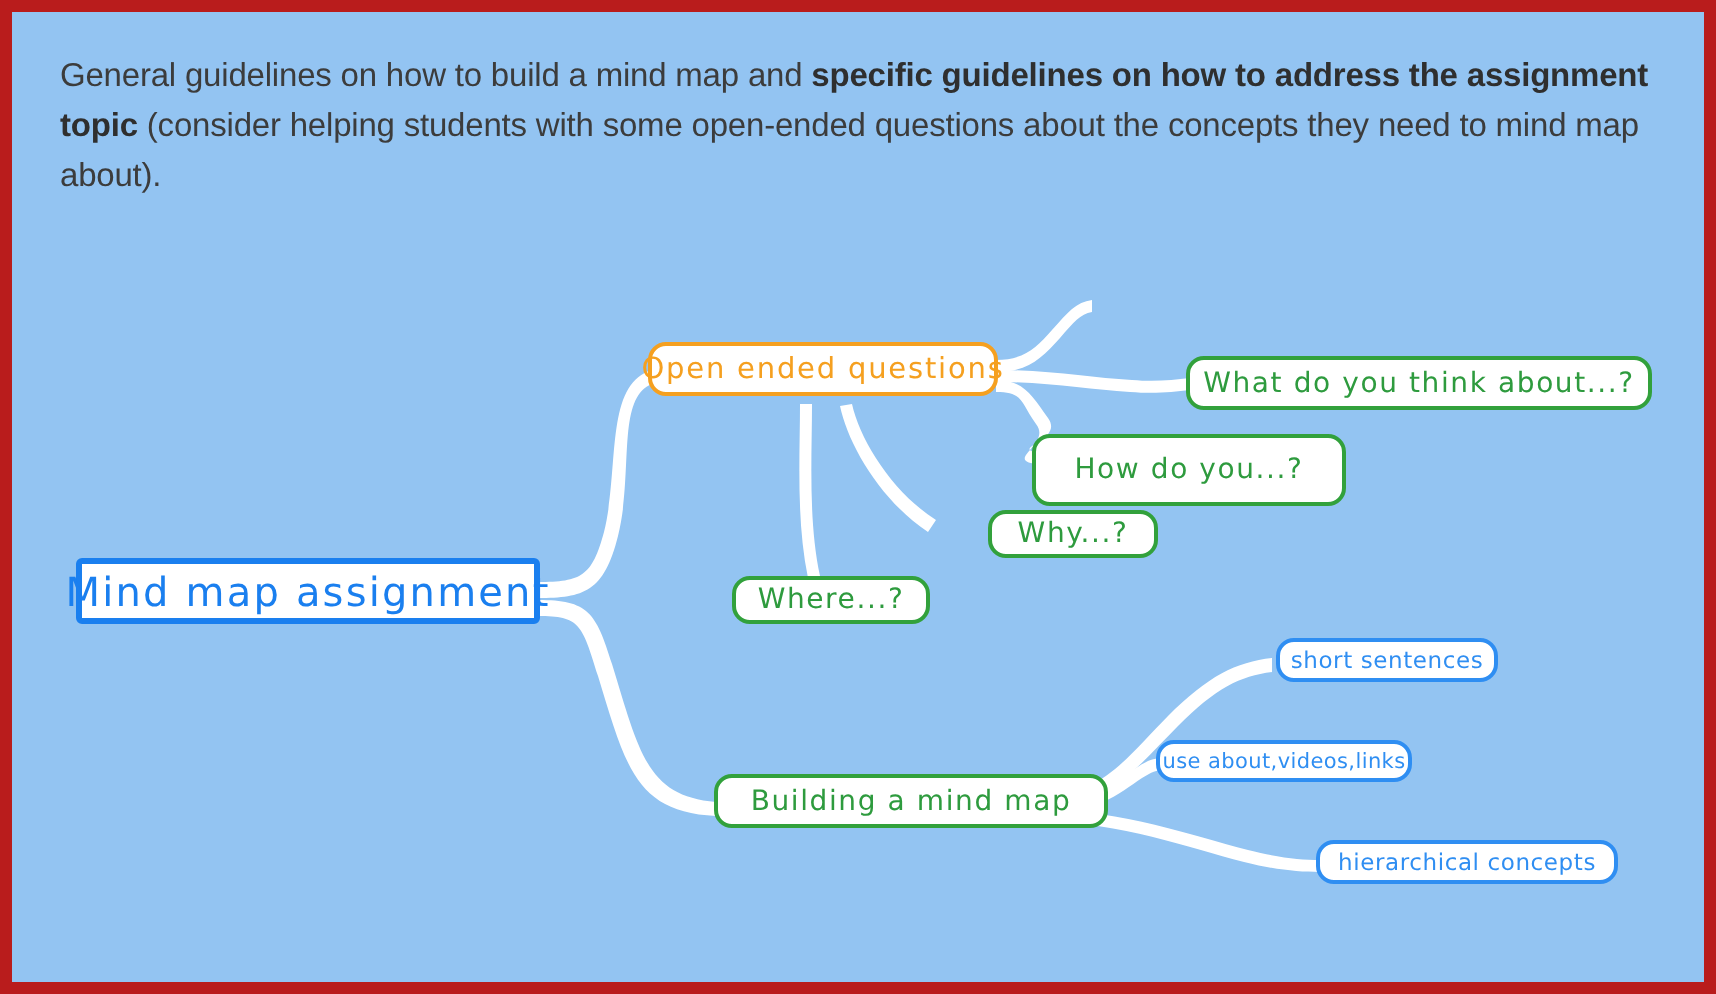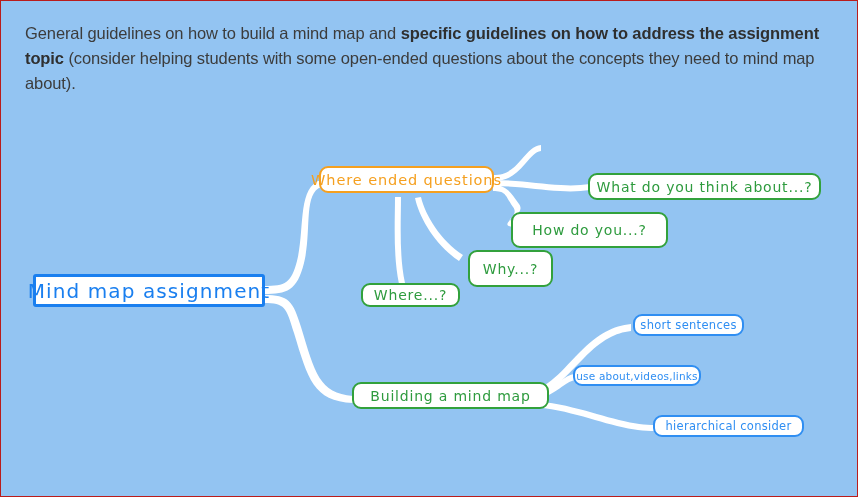--- a/index.html
+++ b/index.html
@@ -9,21 +9,21 @@
   }
   body {
     font-family: "Liberation Sans", sans-serif;
   }
   .slide {
     position: relative;
     width: 858px;
     height: 497px;
     box-sizing: border-box;
     background: #93c4f2;
-    border: 1px solid #b91c1c;
+    border: 6px solid #b91c1c;
     overflow: hidden;
   }
   .header-text {
     position: absolute;
     left: 24px;
     top: 20px;
     width: 800px;
     font-family: "Liberation Sans", sans-serif;
     font-size: 16.5px;
     line-height: 1.52;
@@ -130,32 +130,32 @@
 
         <path d="M515,395 C 540,395 550,385 562,378 C 568,374 571,373 576,373 L 576,379 C 572,379 570,380 565,383 C 553,391 542,401 515,401 Z"></path>
 
         <path d="M515,399 C 556,399 590,412 618,419 C 634,423 644,424 654,424 L 654,430 C 643,430 632,429 616,425 C 588,418 555,405 515,405 Z"></path>
       </g>
     </svg>
   </div>
 
   <div class="node node-root" style="left:32px; top:273px; width:232px; height:33px;">Mind map assignment</div>
 
-  <div class="node node-orange" style="left:318px; top:165px; width:175px; height:27px;">Where ended questions</div>
+  <div class="node node-orange" style="left:318px; top:165px; width:175px; height:27px;">Open ended questions</div>
 
 
   <div class="node node-green" style="left:587px; top:172px; width:233px; height:27px;">What do you think about...?</div>
 
   <div class="node node-green" style="left:510px; top:211px; width:157px; height:36px;text-align:right;">How do you...?</div>
 
-  <div class="node node-green" style="left:467px; top:249px; width:85px; height:37px;">Why...?</div>
+  <div class="node node-green" style="left:488px; top:249px; width:85px; height:24px;">Why...?</div>
 
   <div class="node node-green" style="left:360px; top:282px; width:99px; height:24px;">Where...?</div>
 
   <div class="node node-green" style="left:351px; top:381px; width:197px; height:27px;">Building a mind map</div>
 
   <div class="node node-blue" style="left:632px; top:313px; width:111px; height:22px;">short sentences</div>
 
   <div class="node node-blue small" style="left:572px; top:364px; width:128px; height:21px;">use about,videos,links</div>
 
-  <div class="node node-blue" style="left:652px; top:414px; width:151px; height:22px;">hierarchical consider</div>
+  <div class="node node-blue" style="left:652px; top:414px; width:151px; height:22px;">hierarchical concepts</div>
 
 </div>
 
 </body></html>

